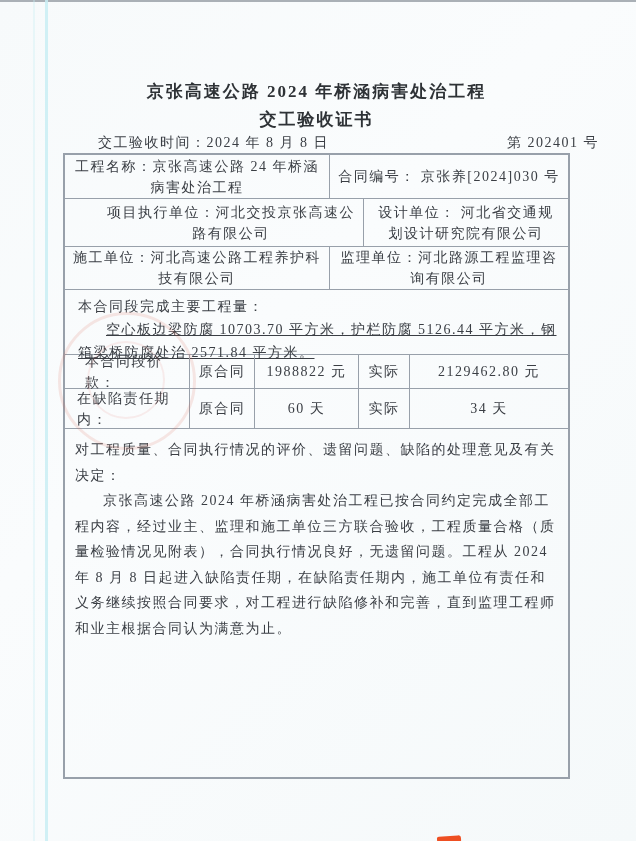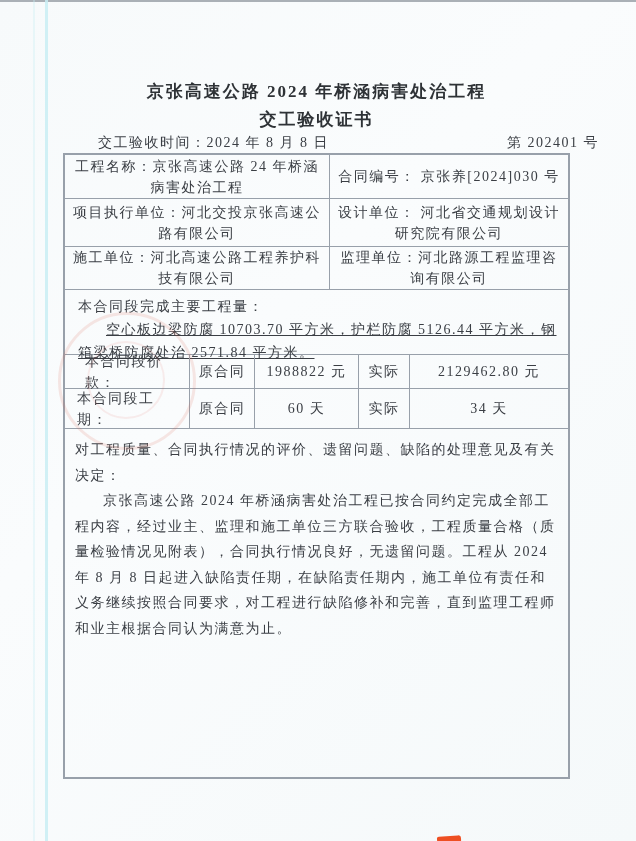--- a/index.html
+++ b/index.html
@@ -48,21 +48,21 @@
   .trow{display:flex;flex-direction:row;box-sizing:border-box;border-bottom:1px solid #98a0aa;}
   .trow:last-child{border-bottom:none;font-family:Liberation Serif, serif;}
   .tcell{
     box-sizing:border-box;border-right:1px solid #98a0aa;
     display:flex;flex-direction:column;justify-content:center;
     padding:2px 8px;line-height:21px;
   }
   .tcell:last-child{border-right:none;}
   .tcell.center{text-align:center;align-items:center;}
   .tcell.left{align-items:flex-start;text-align:left;}
-  .r1{height:44px;} .r2{height:48px;} .r3{height:43px;}
+  .r1{height:44px;} .r2{height:48px;padding-left:34px;} .r3{height:43px;}
   .r4{height:65px;} .r5{height:34px;} .r6{height:40px;}
   .r7{flex:1;}
   .w-left{width:265px;} .w-right{flex:1;}
   .c1{width:125px;} .c2{width:65px;} .c3{width:104px;} .c4{width:51px;} .c5{flex:1;}
   .block-cell{justify-content:flex-start;padding:5px 10px 4px 13px;line-height:23px;}
   .block-cell .indent{text-indent:2em;text-decoration:underline;}
   .eval-cell{justify-content:flex-start;padding:8px 10px;line-height:25.5px;}
   .eval-cell .indent{text-indent:2em;}
   .seal-watermark{
     position:absolute;top:312px;left:58px;width:132px;height:132px;
@@ -126,21 +126,21 @@
 
     <div class="trow r5">
       <div class="tcell left c1" style="padding-left:20px">本合同段价款：</div>
       <div class="tcell center c2">原合同</div>
       <div class="tcell center c3">1988822 元</div>
       <div class="tcell center c4">实际</div>
       <div class="tcell center c5">2129462.80 元</div>
     </div>
 
     <div class="trow r6">
-      <div class="tcell left c1" style="padding-left:12px">本合同段工期：</div>
+      <div class="tcell left c1" style="padding-left:12px">在缺陷责任期内：</div>
       <div class="tcell center c2">原合同</div>
       <div class="tcell center c3">60 天</div>
       <div class="tcell center c4">实际</div>
       <div class="tcell center c5">34 天</div>
     </div>
 
     <div class="trow r7">
       <div class="tcell left eval-cell" style="flex:1">
         <div>对工程质量、合同执行情况的评价、遗留问题、缺陷的处理意见及有关决定：</div>
         <div class="indent">京张高速公路 2024 年桥涵病害处治工程已按合同约定完成全部工程内容，经过业主、监理和施工单位三方联合验收，工程质量合格（质量检验情况见附表），合同执行情况良好，无遗留问题。工程从 2024 年 8 月 8 日起进入缺陷责任期，在缺陷责任期内，施工单位有责任和义务继续按照合同要求，对工程进行缺陷修补和完善，直到监理工程师和业主根据合同认为满意为止。</div>

